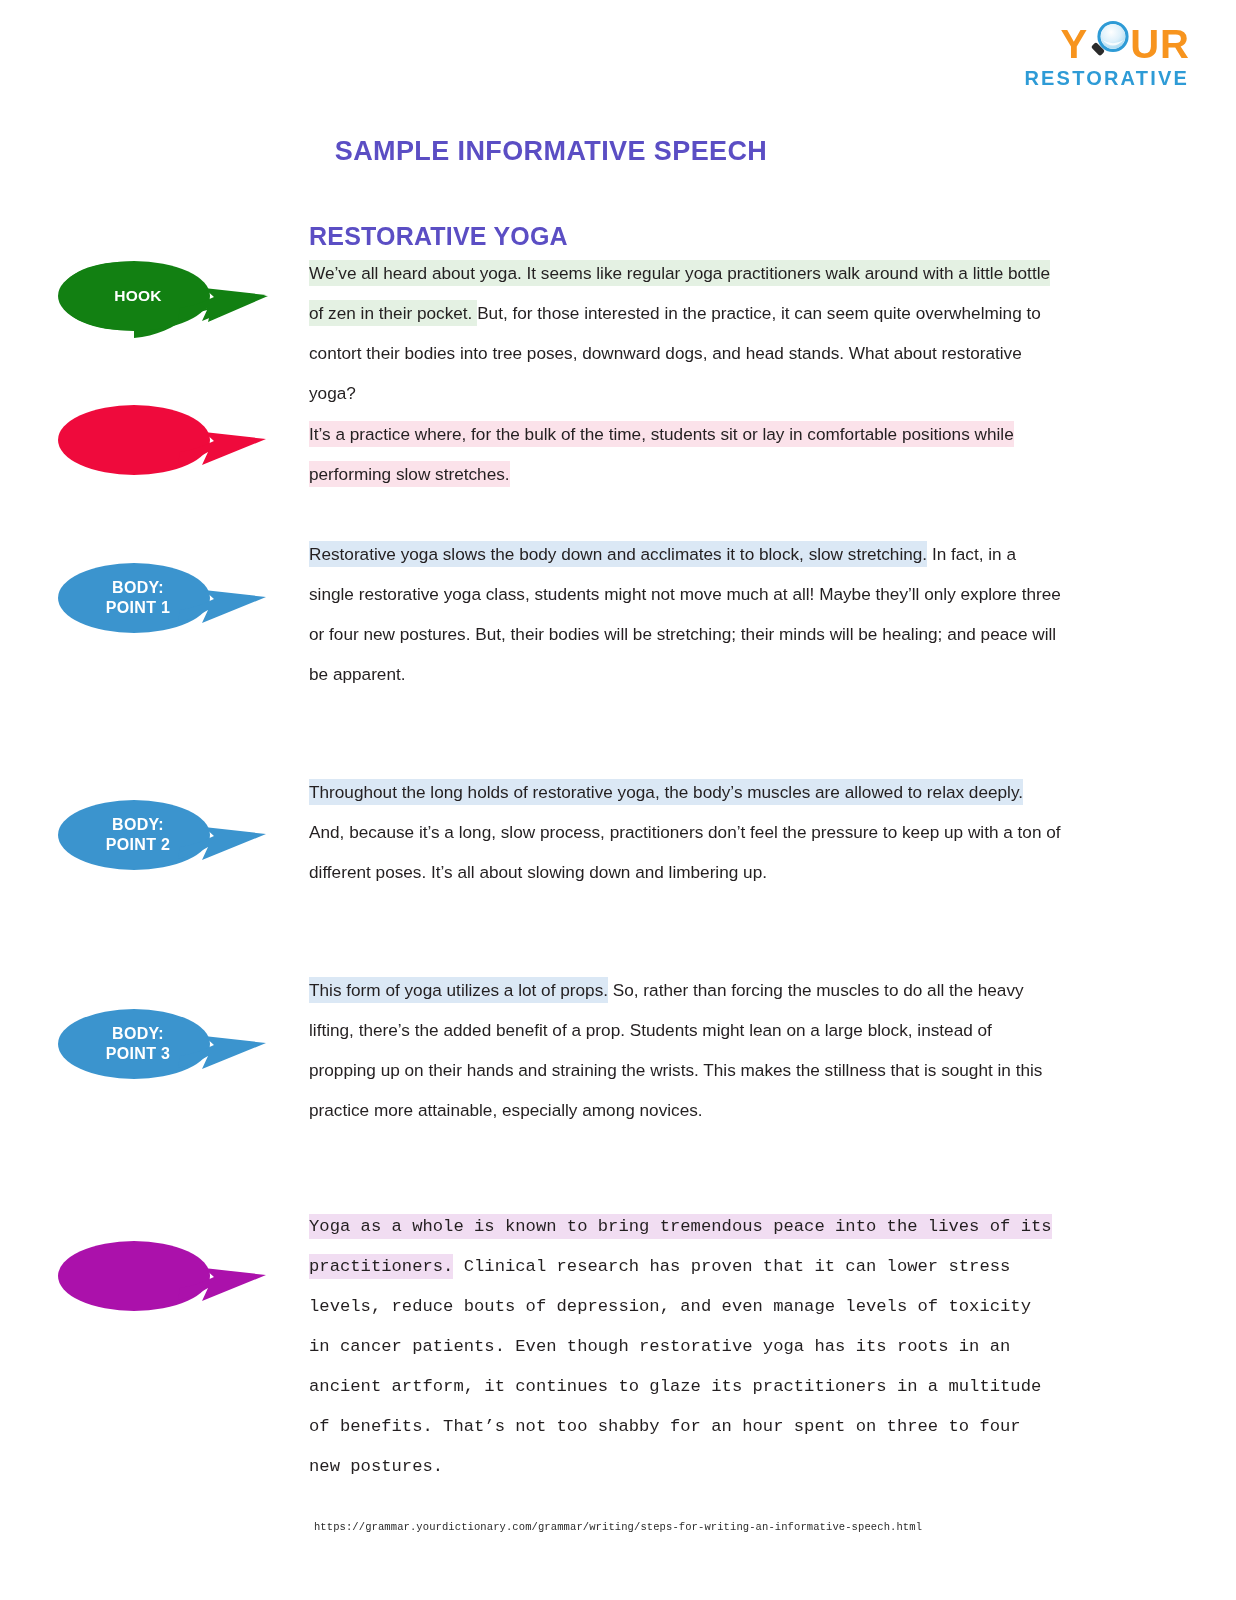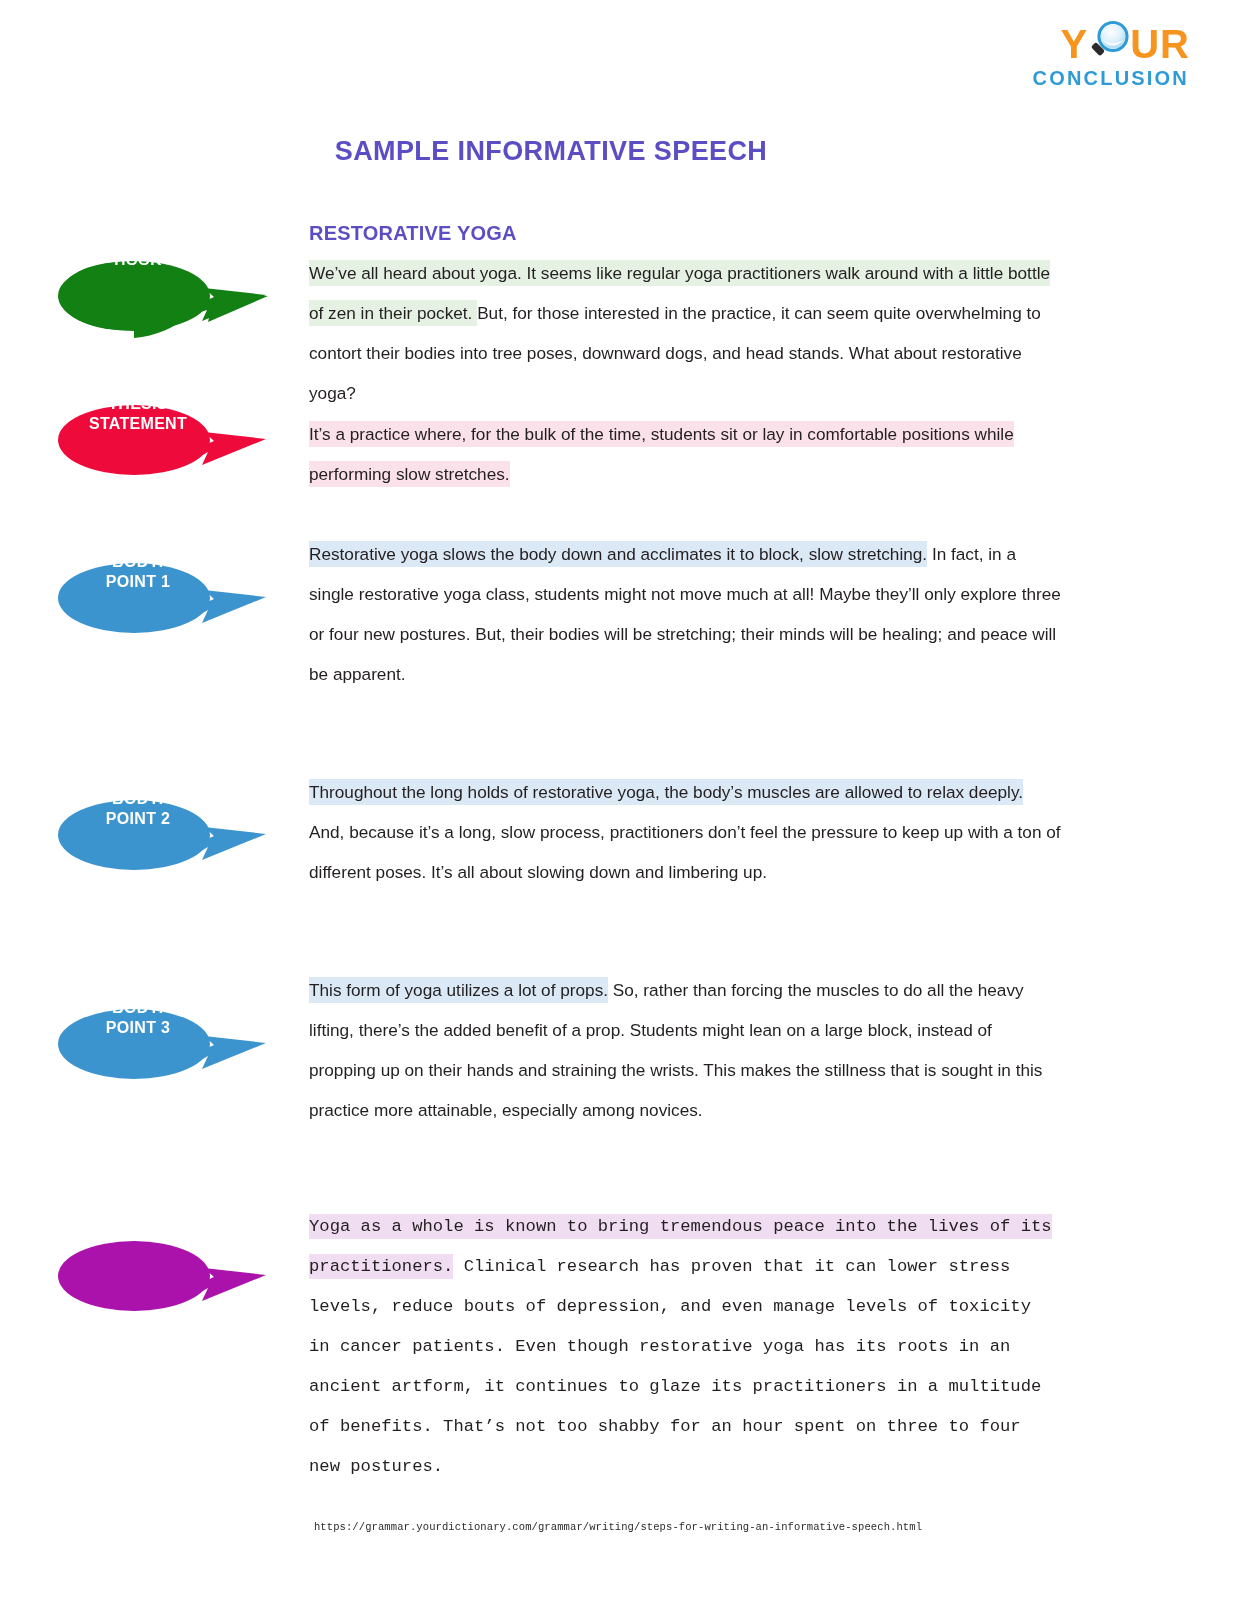--- a/index.html
+++ b/index.html
@@ -54,21 +54,21 @@
     text-align: center;
     font-size: 27px;
     font-weight: bold;
     color: #5b4ec4;
     letter-spacing: 0.4px;
   }
   #speech-subtitle {
     position: absolute;
     top: 222px;
     left: 309px;
-    font-size: 20px;
+    font-size: 25px;
     font-weight: bold;
     color: #5b4ec4;
     letter-spacing: 0.2px;
   }
 
   
   .para {
     position: absolute;
     left: 309px;
     width: 752px;
@@ -93,21 +93,21 @@
   .callout svg { position: absolute; top: 0; left: 0; }
   .callout .badge-label {
     position: absolute;
     left: 6px;
     top: 0;
     width: 160px;
     height: 92px;
     display: flex;
     flex-direction: column;
     align-items: center;
-    justify-content: flex-start;
+    justify-content: center;
     color: #ffffff;
     font-size: 16px;
     font-weight: bold;
     line-height: 20px;
     text-align: center;
     letter-spacing: 0.3px;
     pointer-events: none;
   }
   .callout.one-line .badge-label { font-size: 15.5px; }
 
@@ -142,21 +142,21 @@
         <g transform="translate(2,1)">
           <rect x="0.5" y="24.5" width="13" height="7.2" rx="2.2" transform="rotate(45 7 28)" fill="#2b2b2b"></rect>
           <circle cx="22" cy="15.5" r="14" fill="none" stroke="#2e9bd6" stroke-width="3.2"></circle>
           <circle cx="22" cy="15.5" r="12.2" fill="url(#lensGrad)"></circle>
           <path d="M11.5 19 Q22 30 32.5 19 Q22 25.5 11.5 19 Z" fill="#ffffff" opacity="0.85"></path>
         </g>
       </svg>
     </span>
     <span>UR</span>
   </div>
-  <div class="logo-bottom">CONCLUSION</div>
+  <div class="logo-bottom">RESTORATIVE</div>
 </div>
 
 <div id="page-title">SAMPLE INFORMATIVE SPEECH</div>
 <div id="speech-subtitle">RESTORATIVE YOGA</div>
 
 <div class="callout one-line" style="left:52px; top:250px;">
   <svg width="230" height="92" viewBox="0 0 230 92">
     <path d="M82,12 C38,10 8,26 8,46 C8,66 38,82 82,80 C110,79 128,72 139,64 L172,56 L160,42 L216,46 L156,72 L160,56 L136,66 C122,78 104,86 82,88 Z" fill="#128012"></path>
     <ellipse cx="82" cy="46" rx="76" ry="35" fill="#128012"></ellipse>
     <path d="M128,58 C140,56 152,52 162,47 L152,38 L214,45 L150,71 L156,58 C146,64 136,68 126,70 Z" fill="#128012"></path>
@@ -164,24 +164,20 @@
   <div class="badge-label">
     <span>HOOK</span>
   </div>
 </div>
 
 <div class="callout" style="left:52px; top:394px;">
   <svg width="230" height="92" viewBox="0 0 230 92">
     <ellipse cx="82" cy="46" rx="76" ry="35" fill="#ef0a3c"></ellipse>
     <path d="M128,58 C140,56 152,52 162,47 L152,38 L214,45 L150,71 L156,58 C146,64 136,68 126,70 Z" fill="#ef0a3c"></path>
   </svg>
-  <div class="badge-label">
-    <span>THESIS</span>
-    <span>STATEMENT</span>
-  </div>
 </div>
 
 <div class="callout" style="left:52px; top:552px;">
   <svg width="230" height="92" viewBox="0 0 230 92">
     <ellipse cx="82" cy="46" rx="76" ry="35" fill="#3b94ce"></ellipse>
     <path d="M128,58 C140,56 152,52 162,47 L152,38 L214,45 L150,71 L156,58 C146,64 136,68 126,70 Z" fill="#3b94ce"></path>
   </svg>
   <div class="badge-label">
     <span>BODY:</span>
     <span>POINT 1</span>

